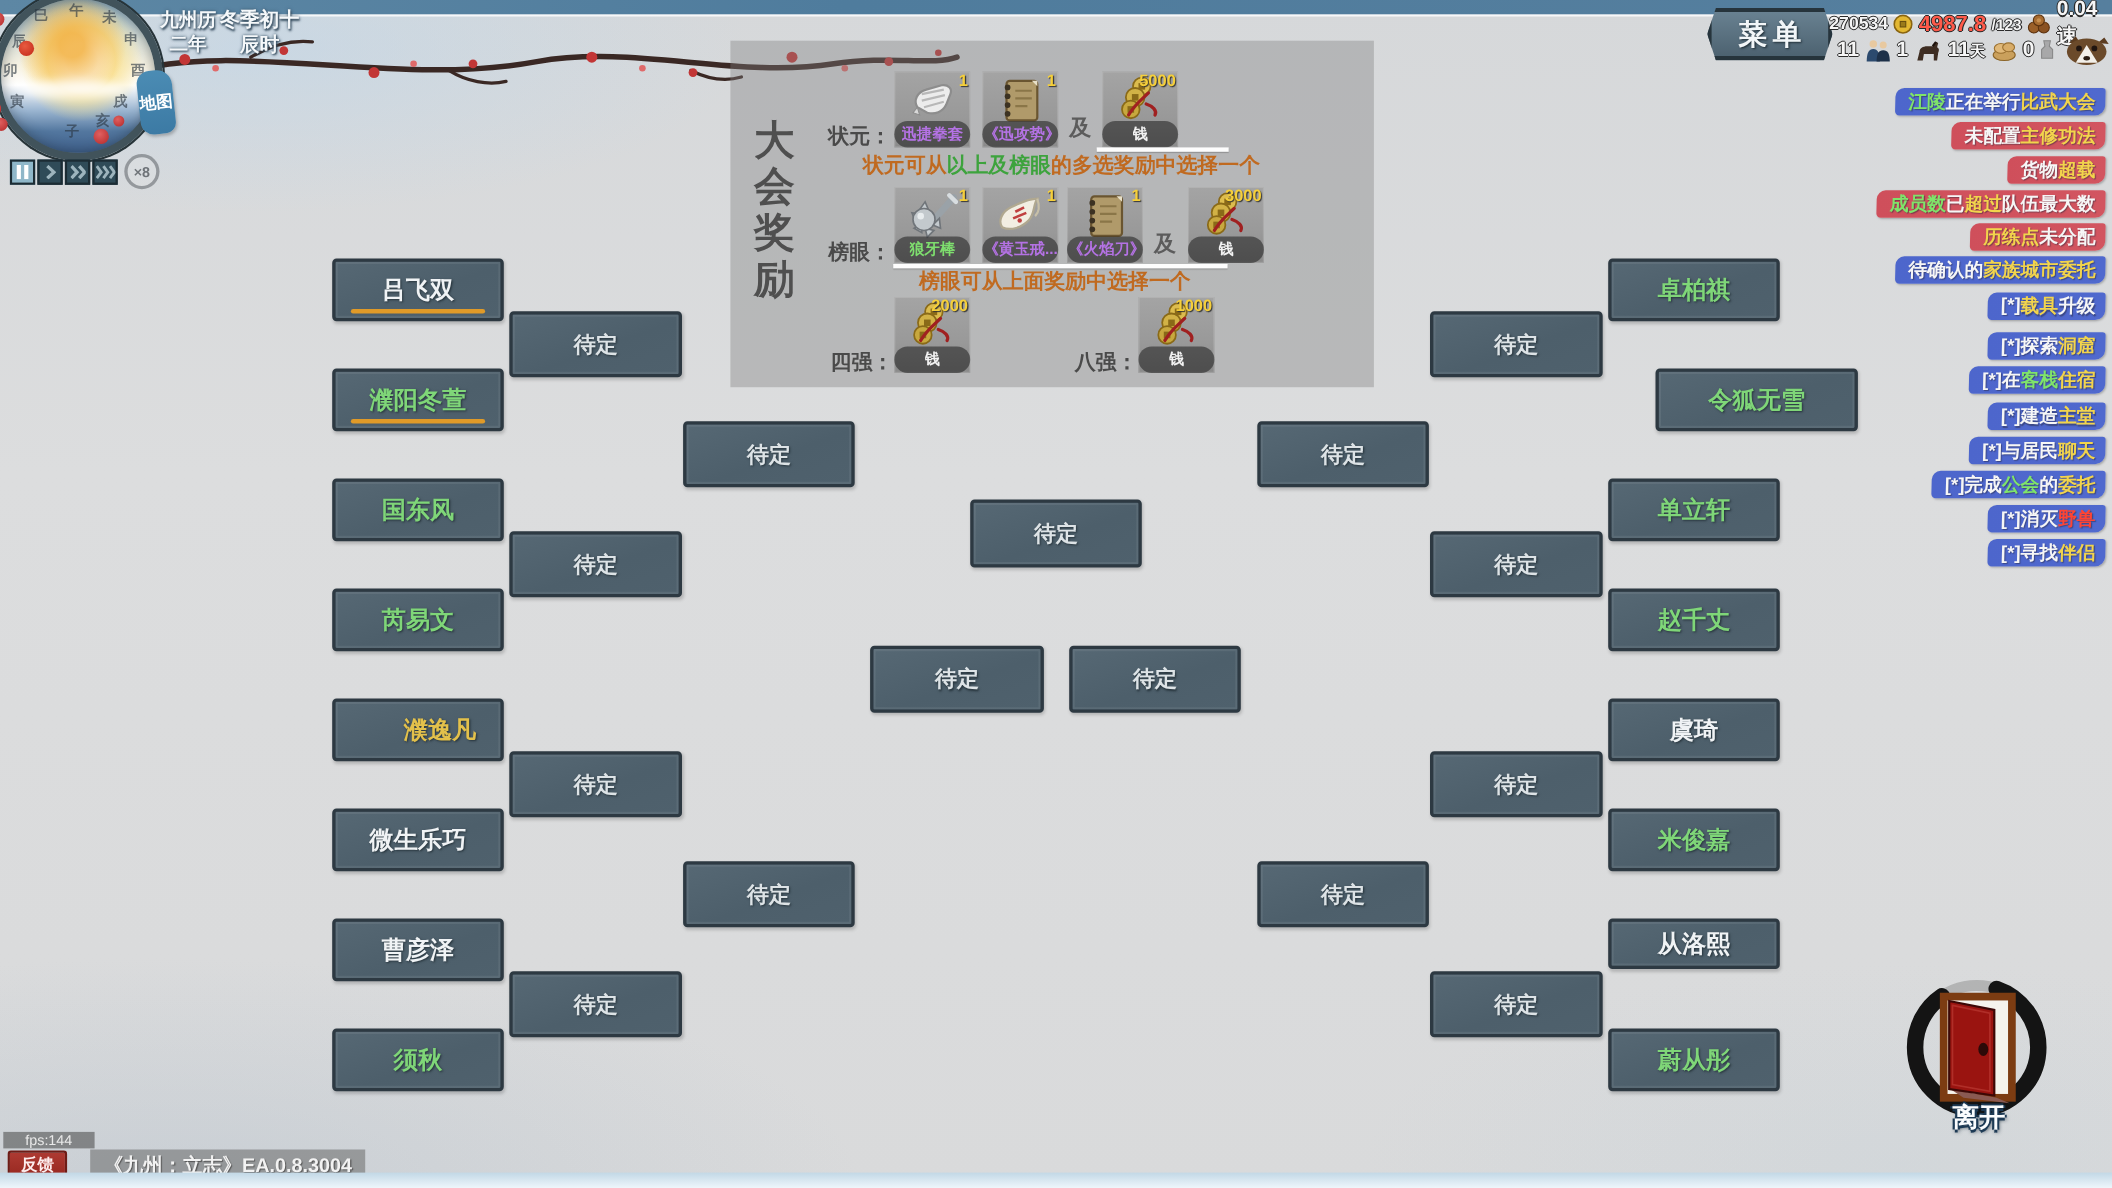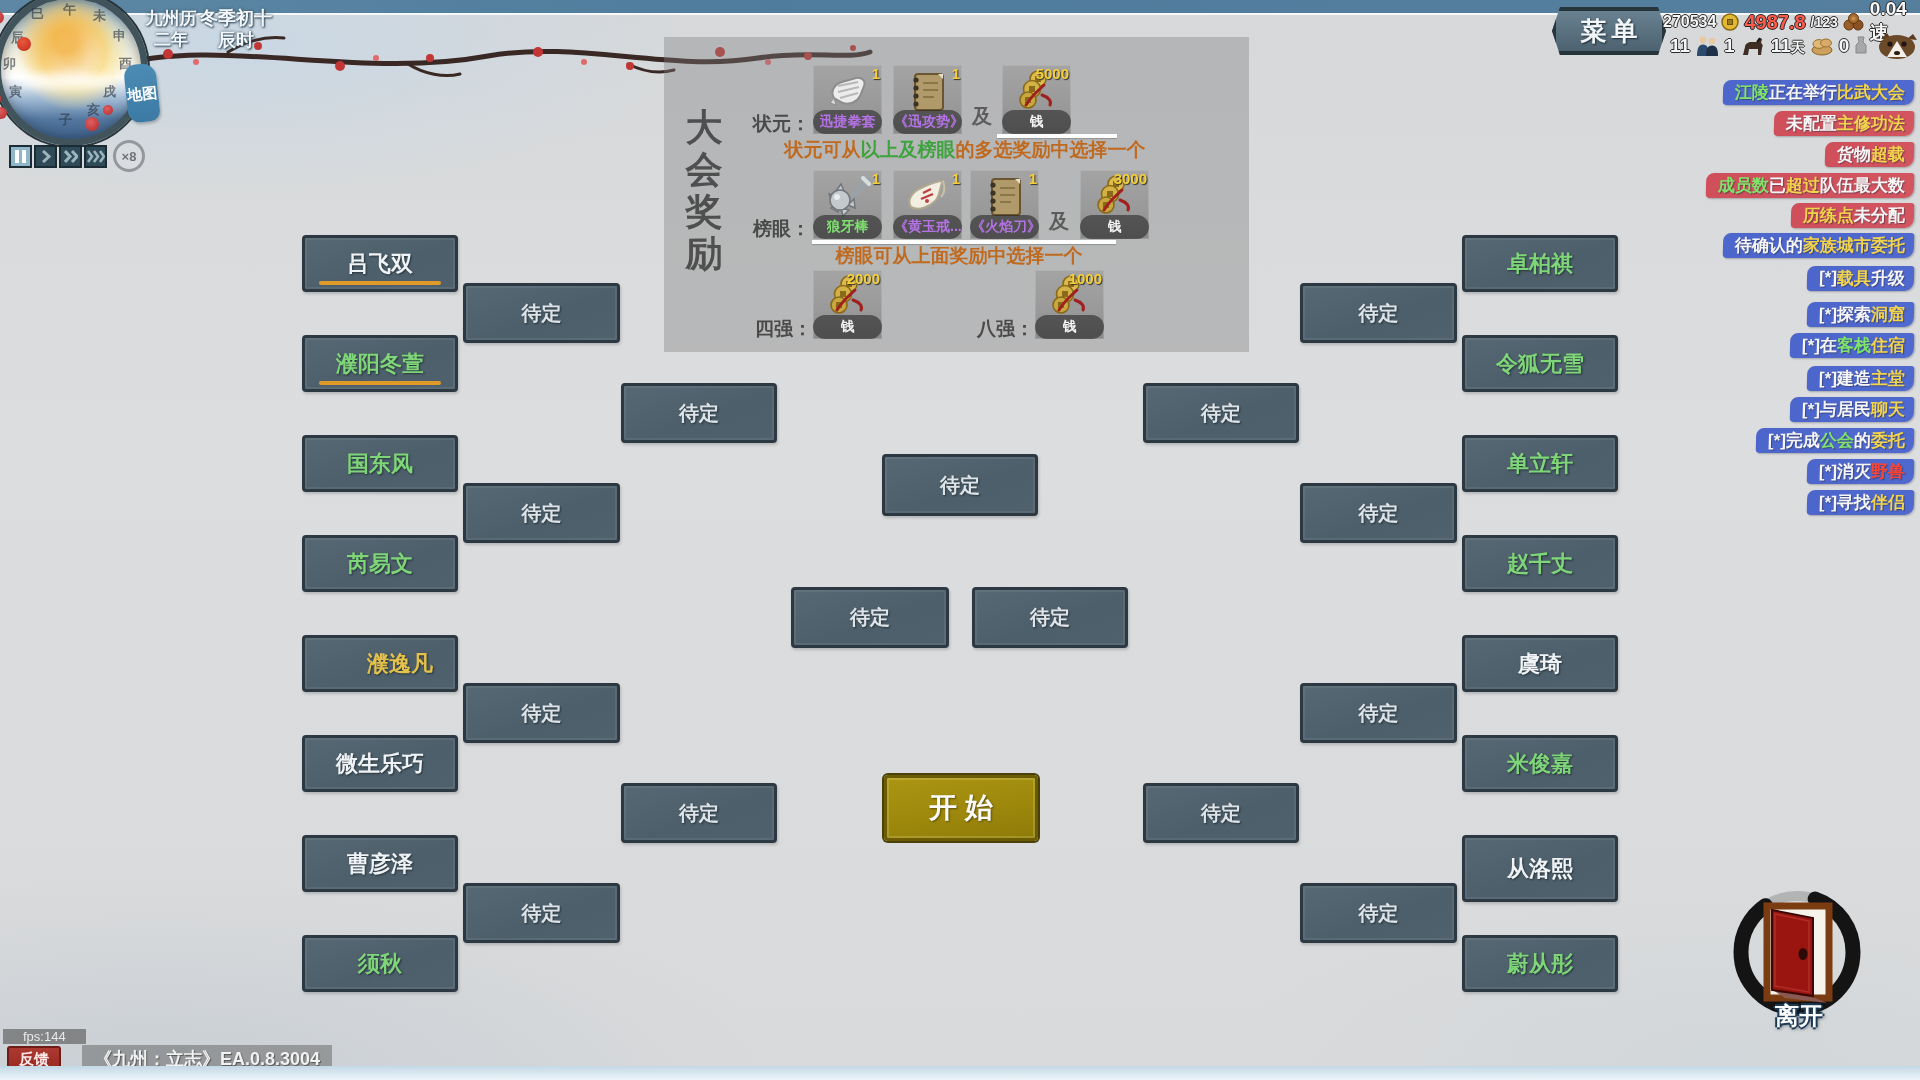--- a/index.html
+++ b/index.html
@@ -515,36 +515,36 @@
       </div>
       <div class="plate" style="left: 302px; top: 835px; width: 156px; height: 57px;">
         <span class="pname c-white">曹彦泽</span>
       </div>
       <div class="plate" style="left: 302px; top: 935px; width: 156px; height: 57px;">
         <span class="pname c-green">须秋</span>
       </div>
       <div class="plate" style="left: 1462px; top: 235px; width: 156px; height: 57px;">
         <span class="pname c-green">卓柏祺</span>
       </div>
-      <div class="plate" style="left: 1462px; top: 335px; width: 156px; height: 57px;">
+      <div class="plate" style="left: 1505px; top: 335px; width: 184px; height: 57px;">
         <span class="pname c-green">令狐无雪</span>
       </div>
       <div class="plate" style="left: 1462px; top: 435px; width: 156px; height: 57px;">
         <span class="pname c-green">单立轩</span>
       </div>
       <div class="plate" style="left: 1462px; top: 535px; width: 156px; height: 57px;">
         <span class="pname c-green">赵千丈</span>
       </div>
       <div class="plate" style="left: 1462px; top: 635px; width: 156px; height: 57px;">
         <span class="pname c-white">虞琦</span>
       </div>
       <div class="plate" style="left: 1462px; top: 735px; width: 156px; height: 57px;">
         <span class="pname c-green">米俊嘉</span>
       </div>
-      <div class="plate" style="left: 1462px; top: 835px; width: 156px; height: 67px;">
+      <div class="plate" style="left: 1462px; top: 835px; width: 156px; height: 46px;">
         <span class="pname c-white">从洛熙</span>
       </div>
       <div class="plate" style="left: 1462px; top: 935px; width: 156px; height: 57px;">
         <span class="pname c-green">蔚从彤</span>
       </div>
       <div class="plate" style="left: 463px; top: 283px; width: 157px; height: 60px;">
         <span class="tbd">待定</span>
       </div>
       <div class="plate" style="left: 1300px; top: 283px; width: 157px; height: 60px;">
         <span class="tbd">待定</span>
@@ -583,23 +583,20 @@
         <span class="tbd">待定</span>
       </div>
       <div class="plate" style="left: 791px; top: 587px; width: 158px; height: 61px;">
         <span class="tbd">待定</span>
       </div>
       <div class="plate" style="left: 972px; top: 587px; width: 156px; height: 61px;">
         <span class="tbd">待定</span>
       </div>
     </div>
 
-  <button class="start-btn">
-    <span>开始</span>
-  </button>
 
   <div class="leave">
     <svg width="136" height="136" viewBox="0 0 136 136">
       <circle cx="66" cy="64" r="56" fill="none" stroke="#9a9a9a" stroke-width="10" opacity=".6"></circle>
       <circle cx="66" cy="64" r="56" fill="none" stroke="#141414" stroke-width="15" stroke-dasharray="300 52" stroke-dashoffset="70" stroke-linecap="round"></circle>
       <g transform="translate(36,18)">
         <rect x="0" y="0" width="62" height="92" fill="#f5f3ec" stroke="#7c3c12" stroke-width="7"></rect>
         <path d="M6,84 L48,92 L60,97 L18,92Z" fill="#8a5a52"></path>
         <path d="M5,4 L46,12 L46,90 L5,84Z" fill="#9a1410" stroke="#3c0806" stroke-width="2"></path>
         <path d="M8,8 L42,15 L42,86 L8,80Z" fill="none" stroke="#c04038" stroke-width="1.5" opacity=".6"></path>

